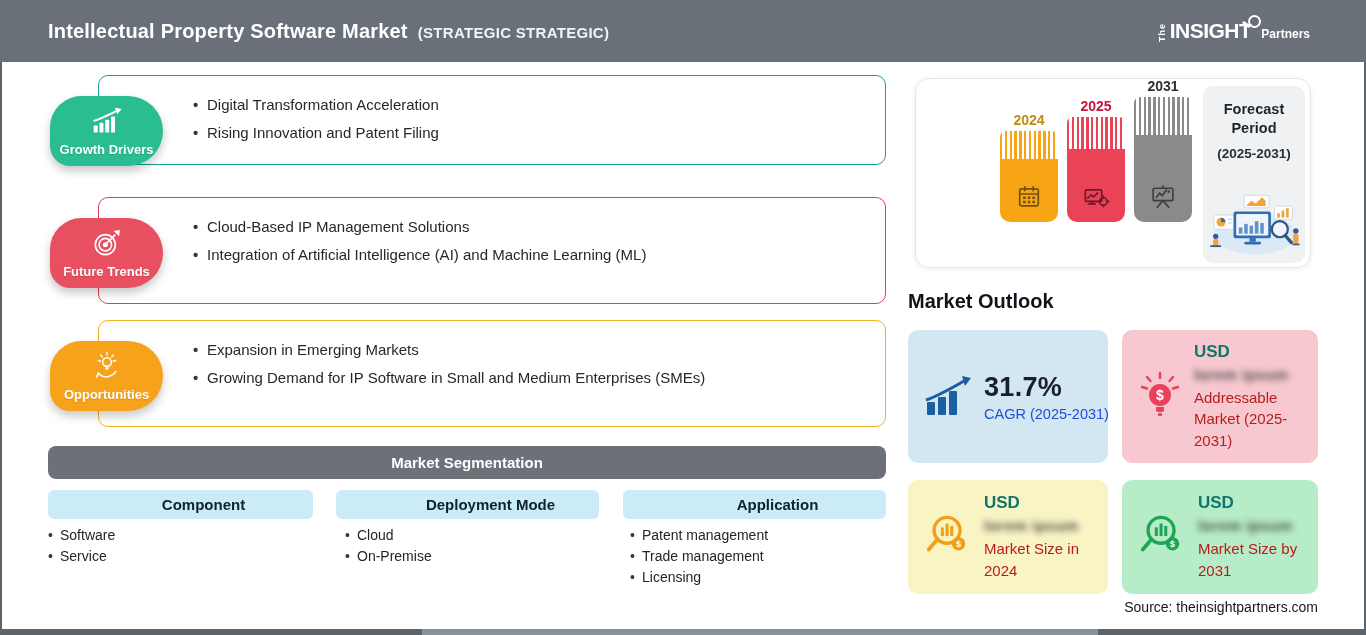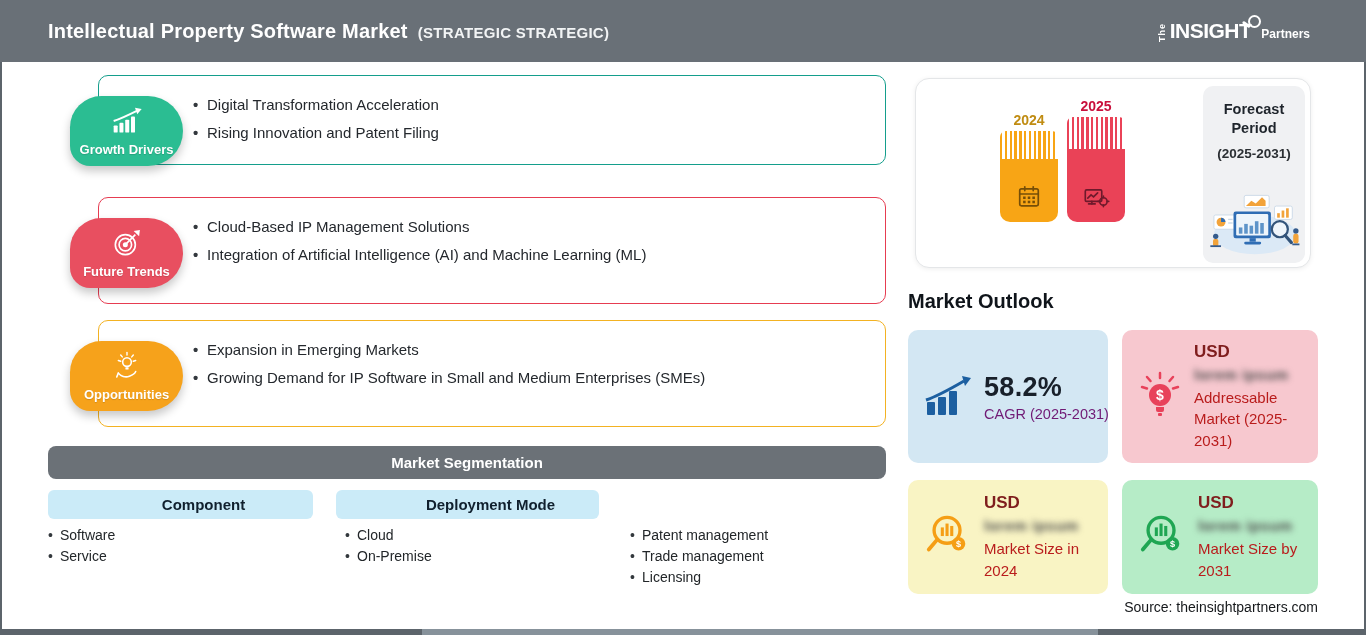--- a/index.html
+++ b/index.html
@@ -32,21 +32,21 @@
   .panel { position:absolute; left:98px; width:788px; background:#fff; border-radius:10px; border:1.5px solid; }
   .panel-1 { top:75px;  height:90px; border-color:#149E8C; }
   .panel-2 { top:197px; height:107px; border-color:#E63C51; }
   .panel-3 { top:320px; height:107px; border-color:#F3B222; }
   .panel ul { list-style:none; padding:19px 20px 0 94px; }
   .panel li { position:relative; padding-left:14px; font-size:15px; color:#24282d; line-height:20px; margin-bottom:8px; }
   .panel li::before { content:"•"; position:absolute; left:0; top:0; color:#33383d; font-weight:700; }
 
   .badge { position:absolute; left:50px; width:113px; height:70px; border-radius:34px 38px 38px 22px;
            display:flex; flex-direction:column; align-items:center; justify-content:center; gap:6px;
-           box-shadow:0 5px 10px rgba(0,0,0,.22); z-index:2;margin-left:20px; }
+           box-shadow:0 5px 10px rgba(0,0,0,.22); z-index:2; }
   .badge-1 { top:96px;  background:#2BBD92; }
   .badge-2 { top:218px; background:#E84F60; }
   .badge-3 { top:341px; background:#F6A21B; }
   .badge-label { color:#fff; font-size:13px; font-weight:700; white-space:nowrap; text-shadow:0 1px 1px rgba(0,0,0,.15); }
   .badge-icon { width:32px; height:30px; }
 
   
   .seg-bar { position:absolute; left:48px; top:446px; width:838px; height:33px; background:#6B7177; border-radius:8px;
              display:flex; align-items:center; justify-content:center; color:#fff; font-size:15px; font-weight:700; }
   .seg-col-h { position:absolute; top:490px; height:29px; background:#CBEBF8; border-radius:6px;
@@ -82,22 +82,22 @@
 
   
   .outlook-title { position:absolute; left:908px; top:290px; font-size:20px; font-weight:800; color:#0f141a; }
   .card { position:absolute; border-radius:10px; display:flex; align-items:center; padding:12px 12px 12px 16px; gap:12px; }
   .card-1 { left:908px;  top:330px; width:200px; height:133px; background:#D3E7F3; }
   .card-2 { left:1122px; top:330px; width:196px; height:133px; background:#F7C8CF; }
   .card-3 { left:908px;  top:480px; width:200px; height:114px; background:#F9F4C4; }
   .card-4 { left:1122px; top:480px; width:196px; height:114px; background:#B6ECC7; }
   .card-icon { flex:0 0 auto; }
   .card-big { font-size:27px; font-weight:800; color:#18202a; letter-spacing:.3px; }
-  .card-sub { font-size:14.5px; color:#701a75; margin-top:3px; white-space:nowrap; }
-  .usd { font-size:17px; font-weight:800; color:#7f1d1d; }
+  .card-sub { font-size:14.5px; color:#1d4ed8; margin-top:3px; white-space:nowrap; }
+  .usd { font-size:17px; font-weight:800; color:#0f766e; }
   .redacted { display:inline-block; font-size:15px; font-weight:800; color:#4d4d4d; filter:blur(3.2px);
               letter-spacing:.5px; margin-top:4px; }
   .card-label { font-size:15px; color:#b91c1c; line-height:1.42; margin-top:3px; max-width:118px; }
   .source { position:absolute; right:48px; top:599px; font-size:14px; color:#15181b; }
 </style>
 </head>
 <body>
 
 <div id="page">
 
@@ -179,20 +179,23 @@
   </div>
 
   <div class="seg-bar">
     <span>Market Segmentation</span>
   </div>
   <div class="seg-col-h c1">
     <span>Component</span>
   </div>
   <div class="seg-col-h c2">
     <span>Deployment Mode</span>
+  </div>
+  <div class="seg-col-h c3">
+    <span>Application</span>
   </div>
   <ul class="seg-items c1">
     <li>Software</li>
     <li>Service</li>
   </ul>
   <ul class="seg-items c2">
     <li>Cloud</li>
     <li>On-Premise</li>
   </ul>
   <ul class="seg-items c3">
@@ -244,20 +247,38 @@
             <line x1="19.5" y1="22" x2="21.5" y2="22"></line>
               <line x1="30.5" y1="22" x2="32.5" y2="22"></line>
             <line x1="12" y1="22" x2="12" y2="25"></line>
               <line x1="8" y1="25" x2="16" y2="25"></line>
           </g>
         </svg>
 
       </div>
     </div>
 
+    <div class="tgroup g4">
+      <div class="tyear y4">2031</div>
+      <div class="tbar bar4">
+        <div class="tsolid"></div>
+          <div class="tstripes"></div>
+        <svg class="ticon" viewBox="0 0 34 32">
+          <g stroke="#2e2e2e" stroke-width="2" fill="none" stroke-linecap="round">
+            <line x1="17" y1="3" x2="17" y2="6"></line>
+            <rect x="5" y="6" width="24" height="15" rx="1.5"></rect>
+            <path d="M9 17 l4 -5 l3 3 l5 -7"></path>
+            <line x1="17" y1="21" x2="10" y2="29"></line>
+              <line x1="17" y1="21" x2="24" y2="29"></line>
+          </g>
+          <circle cx="24" cy="10" r="1.6" fill="#2e2e2e"></circle>
+        </svg>
+
+      </div>
+    </div>
 
     <div class="forecast">
       <div class="fc-title">Forecast Period</div>
       <div class="fc-range">(2025-2031)</div>
       <svg class="fc-illus" viewBox="0 0 110 74">
         <ellipse cx="56" cy="50" rx="46" ry="22" fill="#dbe9f6"></ellipse>
         <rect x="10" y="28" width="24" height="16" rx="2" fill="#fff" stroke="#c9d8e6"></rect>
         <circle cx="18" cy="36" r="5" fill="#f2a33a"></circle>
         <path d="M18 36 L18 31 A5 5 0 0 1 23 36 Z" fill="#2f6db4"></path>
         <line x1="26" y1="33" x2="31" y2="33" stroke="#c9d8e6" stroke-width="1.5"></line>
@@ -297,21 +318,21 @@
     <svg class="card-icon" width="48" height="42" viewBox="0 0 48 42">
       <g fill="#1c5fa0">
         <rect x="3" y="26" width="8" height="13" rx="1"></rect>
           <rect x="14" y="21" width="8" height="18" rx="1"></rect>
         <rect x="25" y="15" width="8" height="24" rx="1"></rect>
           <polygon points="38,0 47,2 41,10"></polygon>
       </g>
       <path d="M2 24 C 14 20, 28 12, 40 5" stroke="#1c5fa0" stroke-width="3" fill="none"></path>
     </svg>
     <div>
-      <div class="card-big">58.2%</div>
+      <div class="card-big">31.7%</div>
       <div class="card-sub">CAGR (2025-2031)</div>
     </div>
   </div>
 
   <div class="card card-2">
     <svg class="card-icon" width="44" height="52" viewBox="0 0 44 52">
       <g stroke="#e8415a" stroke-width="2.5" stroke-linecap="round">
         <line x1="22" y1="2" x2="22" y2="7"></line>
           <line x1="9" y1="6" x2="12.5" y2="10"></line>
         <line x1="35" y1="6" x2="31.5" y2="10"></line>

